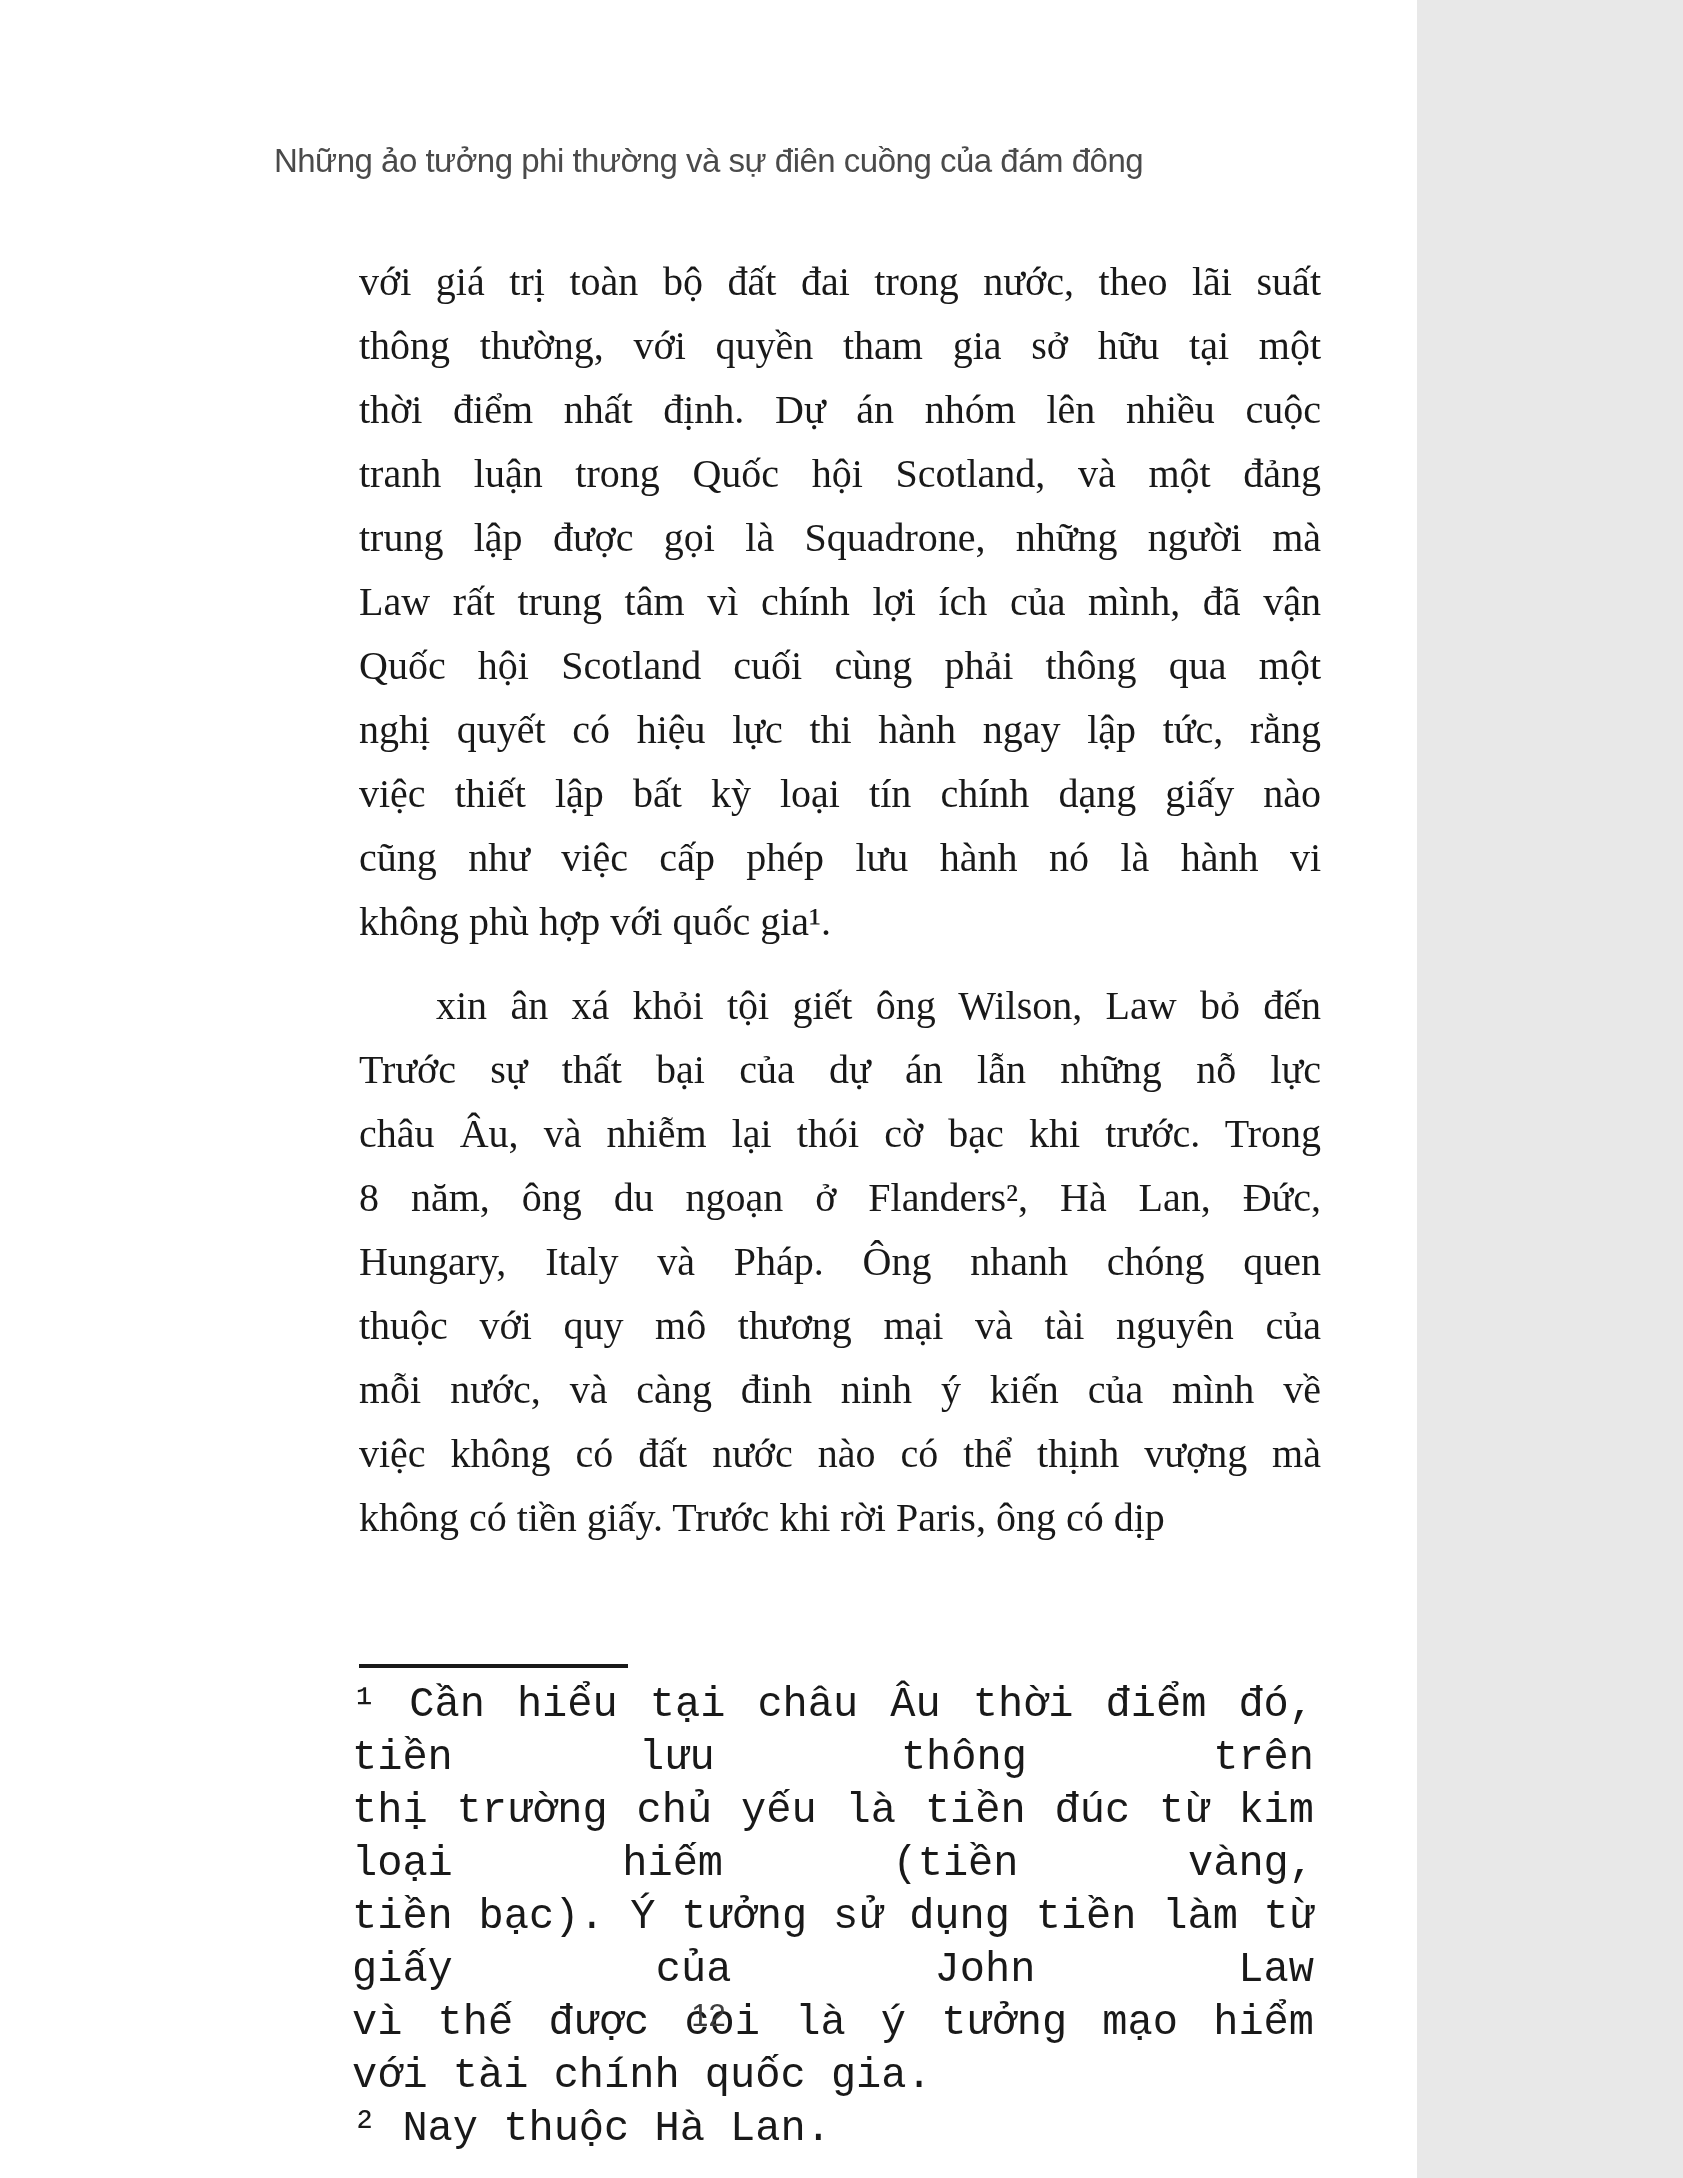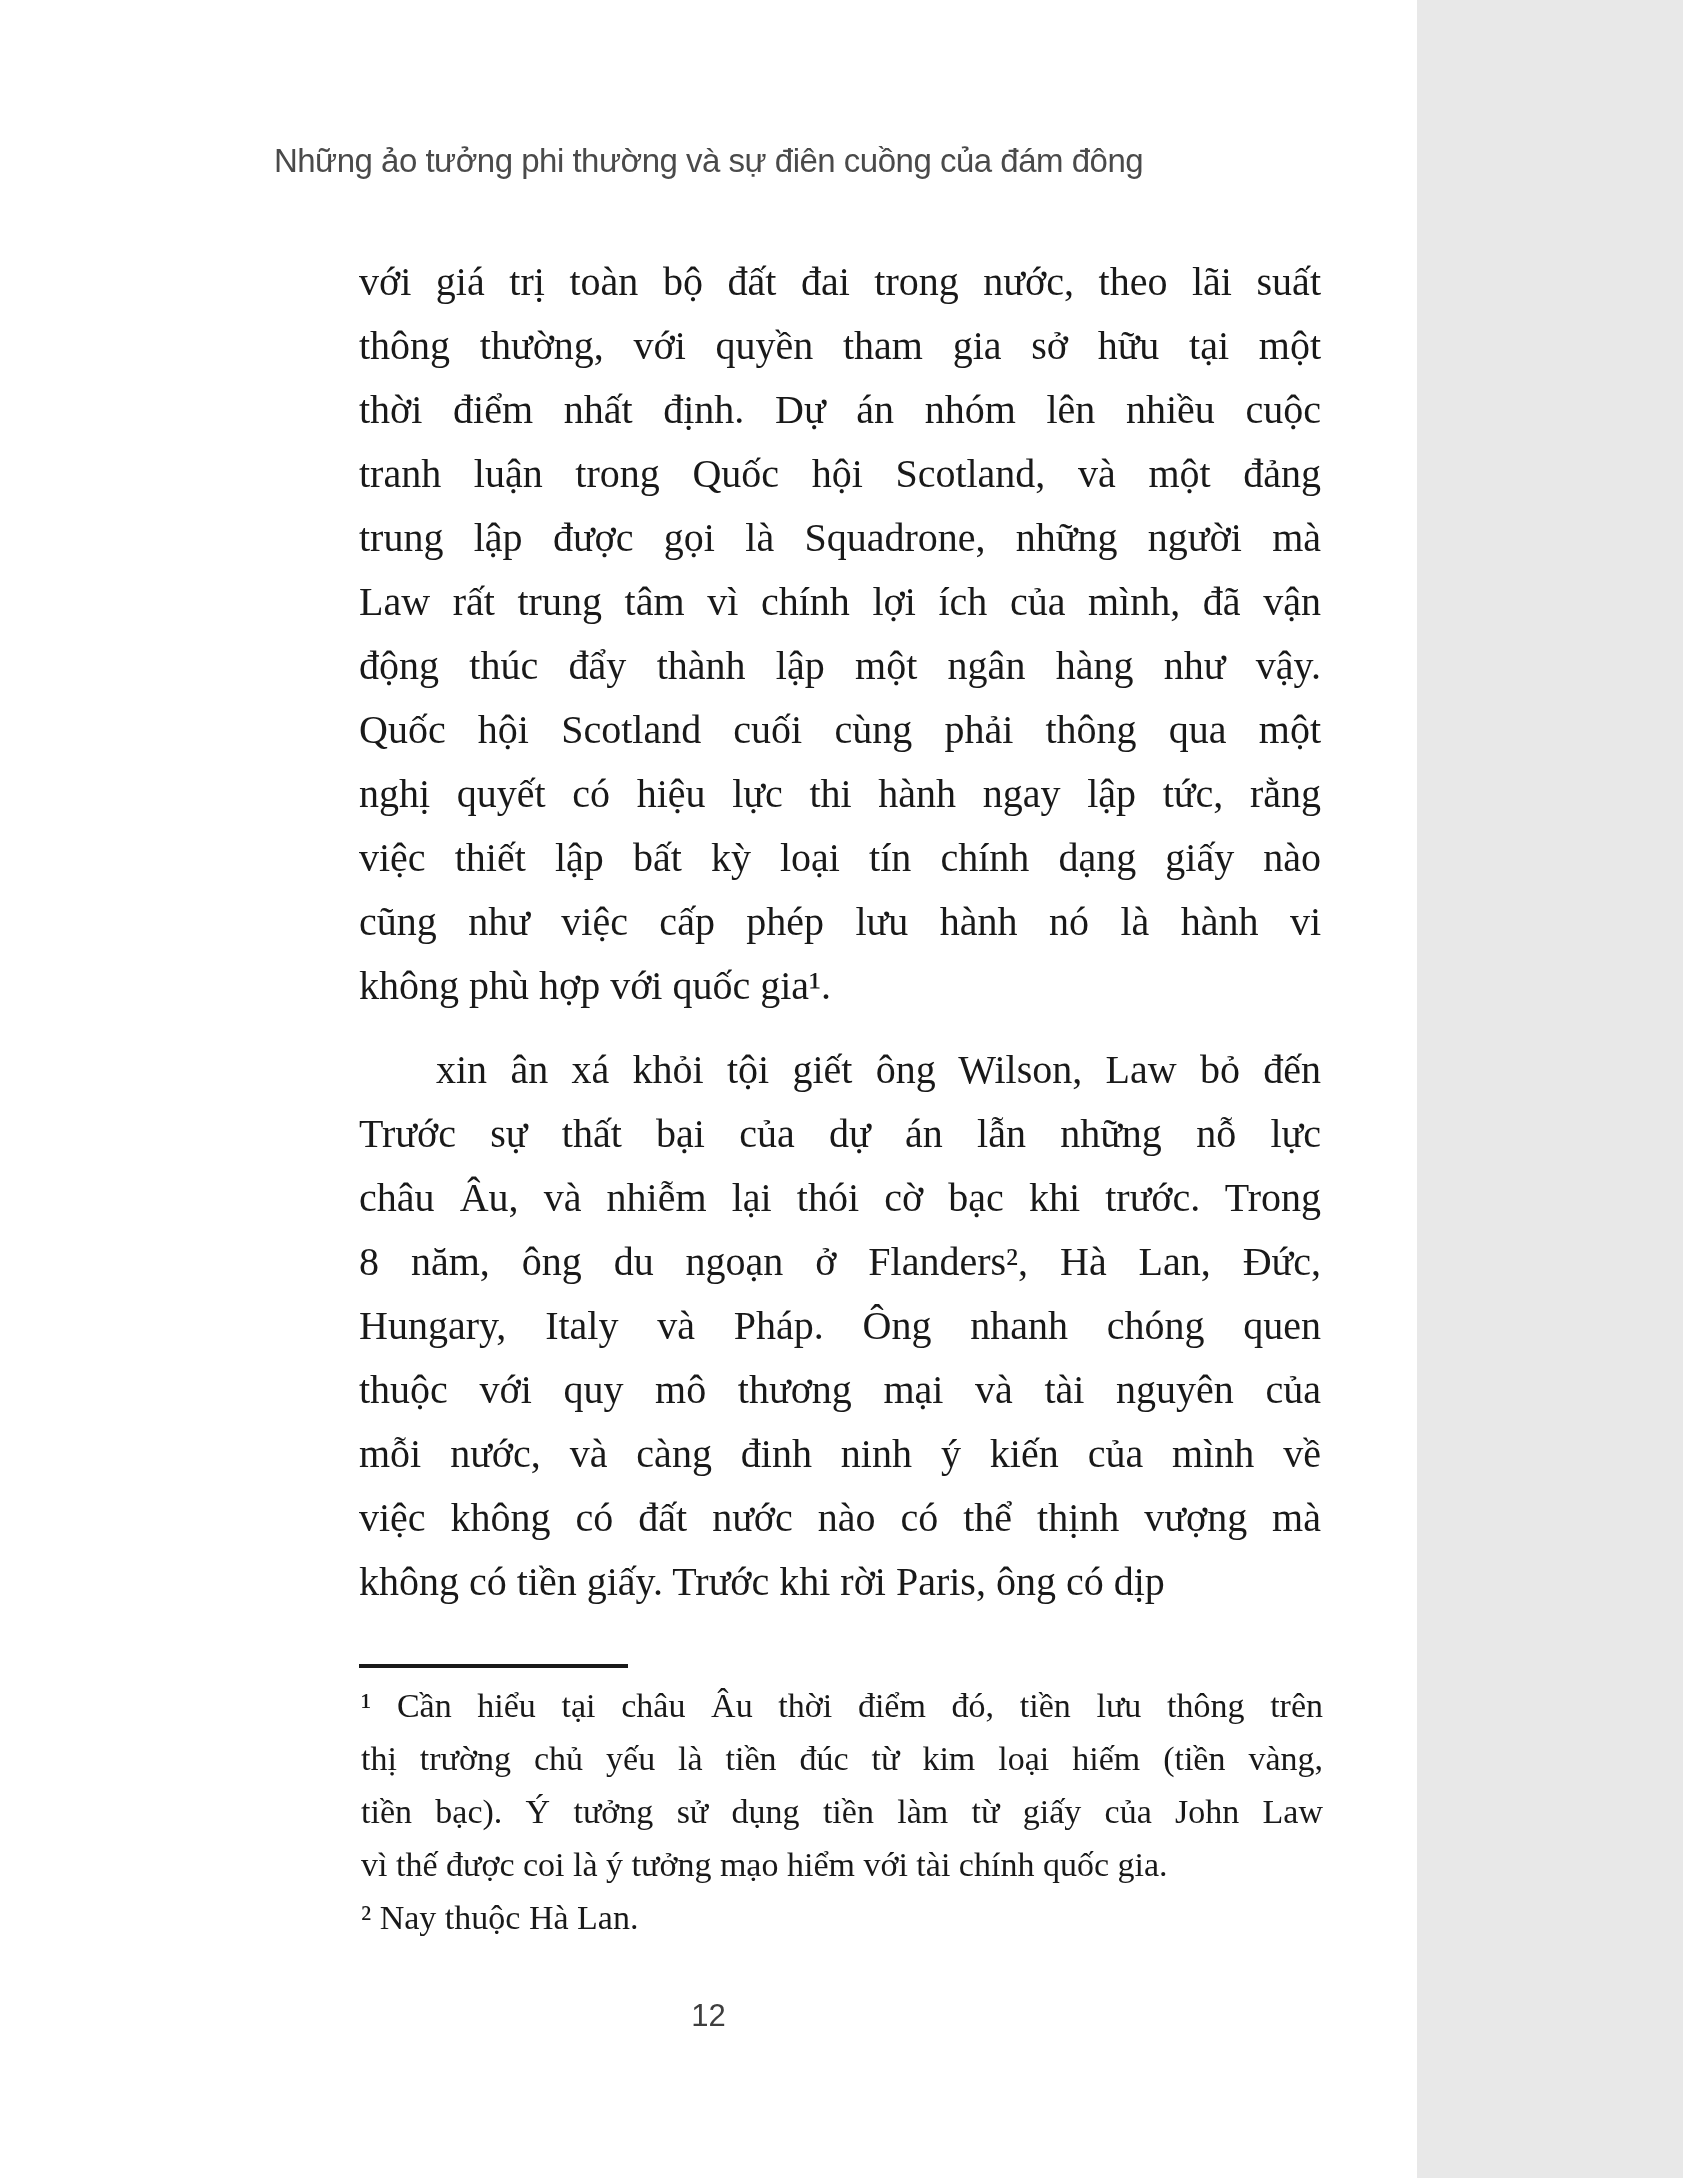--- a/index.html
+++ b/index.html
@@ -37,22 +37,22 @@
     -moz-text-align-last:justify;
   }
   .para .line:last-child{text-align-last:left;-moz-text-align-last:left;}
   .para-2 .line:first-child{text-indent:77px;}
   .footnote-rule{
     position:absolute;left:359px;top:1664px;
     width:269px;height:4px;
     background:var(--text);
   }
   .footnotes{
-    position:absolute;left:361px;top:1679px;width:962px;
-    font-size:34px;line-height:53px;
+    position:absolute;left:352px;top:1679px;width:962px;
+    font-size:42px;line-height:53px;font-family:Liberation Mono, monospace;
   }
   .fn{margin:0;padding:0;}
   .fn .line:last-child{text-align-last:left;-moz-text-align-last:left;}
   .fn-2 .line{text-align:left;text-align-last:left;-moz-text-align-last:left;}
   .page-number{
     position:absolute;left:0;top:1996px;width:100%;
     text-align:center;
     font-family:"Liberation Sans","DejaVu Sans",sans-serif;
     font-size:31px;line-height:40px;
     color:var(--page-number);
@@ -66,21 +66,20 @@
   <div class="running-header">Những ảo tưởng phi thường và sự điên cuồng của đám đông</div>
 
   <div class="body-text">
     <div class="para para-1">
         <div class="line">với giá trị toàn bộ đất đai trong nước, theo lãi suất</div>
         <div class="line">thông thường, với quyền tham gia sở hữu tại một</div>
         <div class="line">thời điểm nhất định. Dự án nhóm lên nhiều cuộc</div>
         <div class="line">tranh luận trong Quốc hội Scotland, và một đảng</div>
         <div class="line">trung lập được gọi là Squadrone, những người mà</div>
         <div class="line">Law rất trung tâm vì chính lợi ích của mình, đã vận</div>
-        <div class="line">động thúc đẩy thành lập một ngân hàng như vậy.</div>
         <div class="line">Quốc hội Scotland cuối cùng phải thông qua một</div>
         <div class="line">nghị quyết có hiệu lực thi hành ngay lập tức, rằng</div>
         <div class="line">việc thiết lập bất kỳ loại tín chính dạng giấy nào</div>
         <div class="line">cũng như việc cấp phép lưu hành nó là hành vi</div>
         <div class="line">không phù hợp với quốc gia¹.</div>
       </div>
     <div class="para para-2">
         <div class="line">xin ân xá khỏi tội giết ông Wilson, Law bỏ đến</div>
         <div class="line">Trước sự thất bại của dự án lẫn những nỗ lực</div>
         <div class="line">châu Âu, và nhiễm lại thói cờ bạc khi trước. Trong</div>

